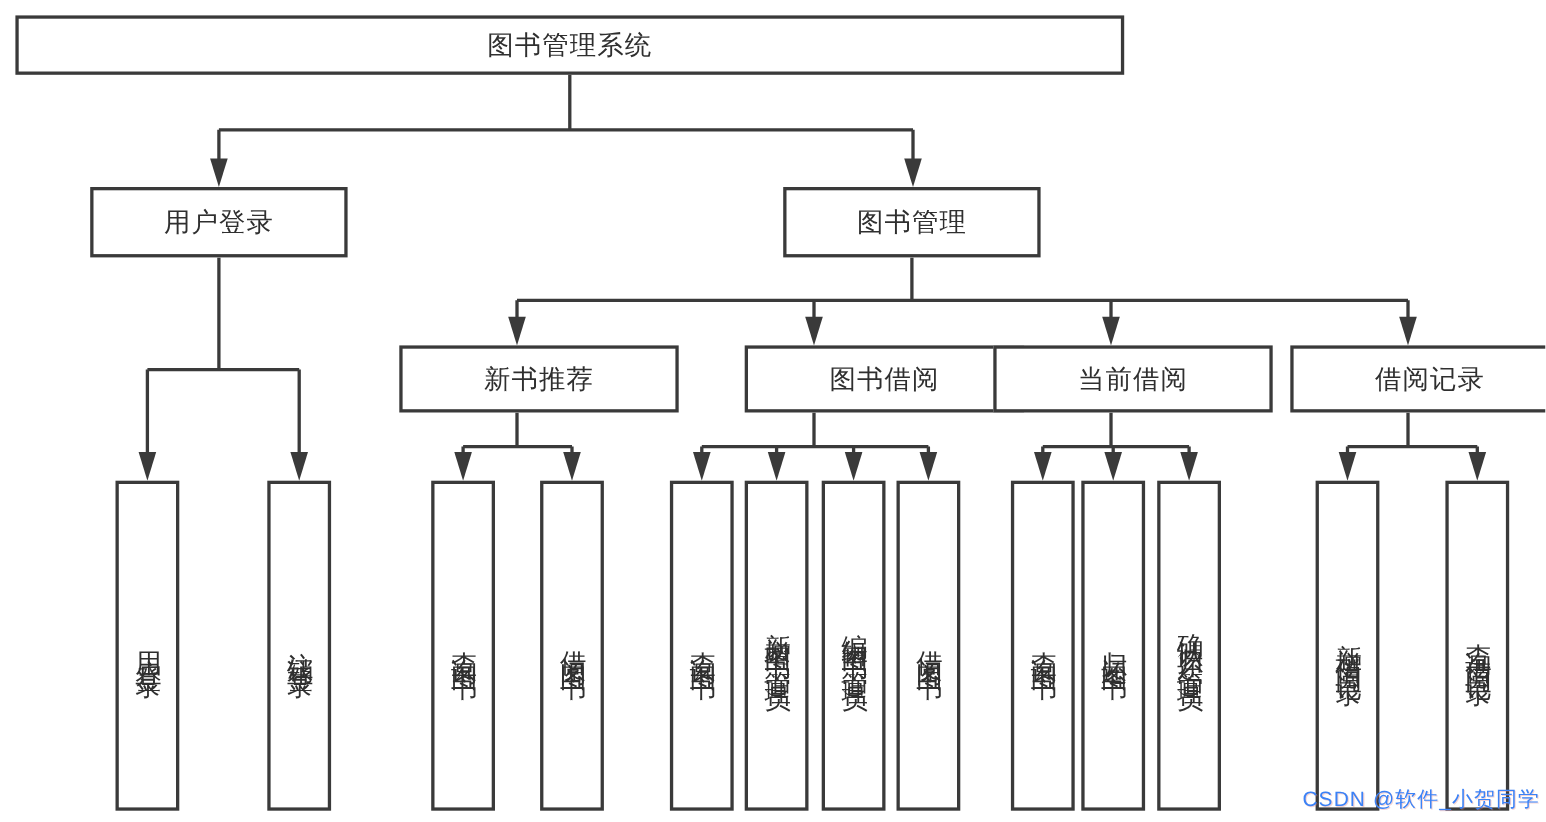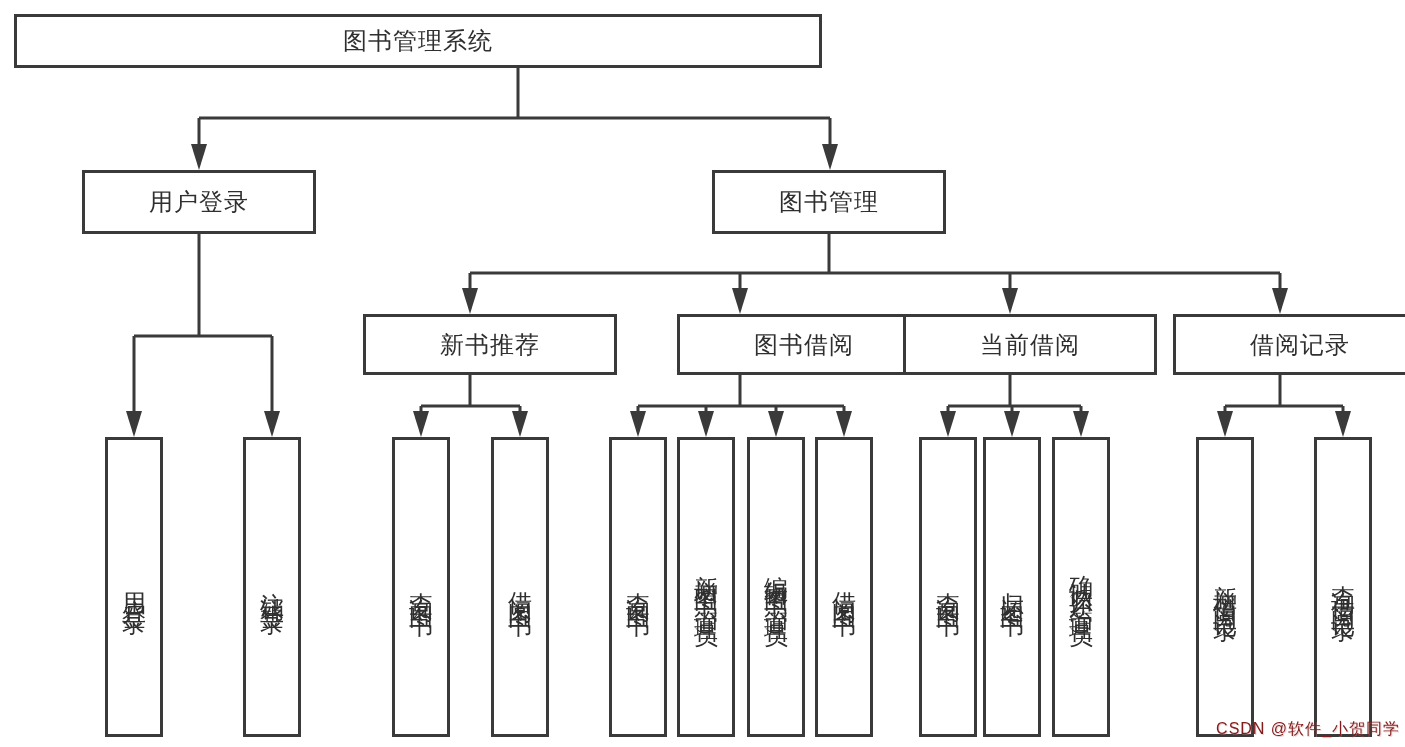--- a/index.html
+++ b/index.html
@@ -28,38 +28,38 @@
     box-sizing: border-box;
     border: 3px solid #3a3a3a;
     background: #ffffff;
     display: flex;
     align-items: center;
     justify-content: center;
     font-size: 24px;
     letter-spacing: 1px;
     color: #2f2f2f;
   }
-  .box.root   { left: 14px;  top: 14px;  width: 808px; height: 54px; }
+  .box.root   { left: 14px;  top: 14px;  width: 1008px; height: 54px; }
   .box.lvl2   { top: 170px; height: 64px; width: 234px; }
   .box.lvl3   { top: 314px; height: 61px; width: 254px; }
   .box.leaf   { top: 437px; height: 300px; width: 58px; }
   .vtext {
     writing-mode: vertical-rl;
     text-orientation: mixed;
     letter-spacing: 7px;
     line-height: 1;
     white-space: nowrap;
   }
   .watermark {
     position: absolute;
     right: 5px;
     bottom: 7px;
-    font-size: 16px;
+    font-size: 19px;
     letter-spacing: 1px;
-    color: #7f1d1d;
+    color: #3b82f6;
     text-shadow: 1px 1px 0 rgba(222, 130, 130, 0.35);
     z-index: 5;
   }
 </style>
 </head>
 <body>
 
 <div class="canvas">
 
   <svg class="connectors" viewBox="0 0 1405 747" xmlns="http://www.w3.org/2000/svg">

